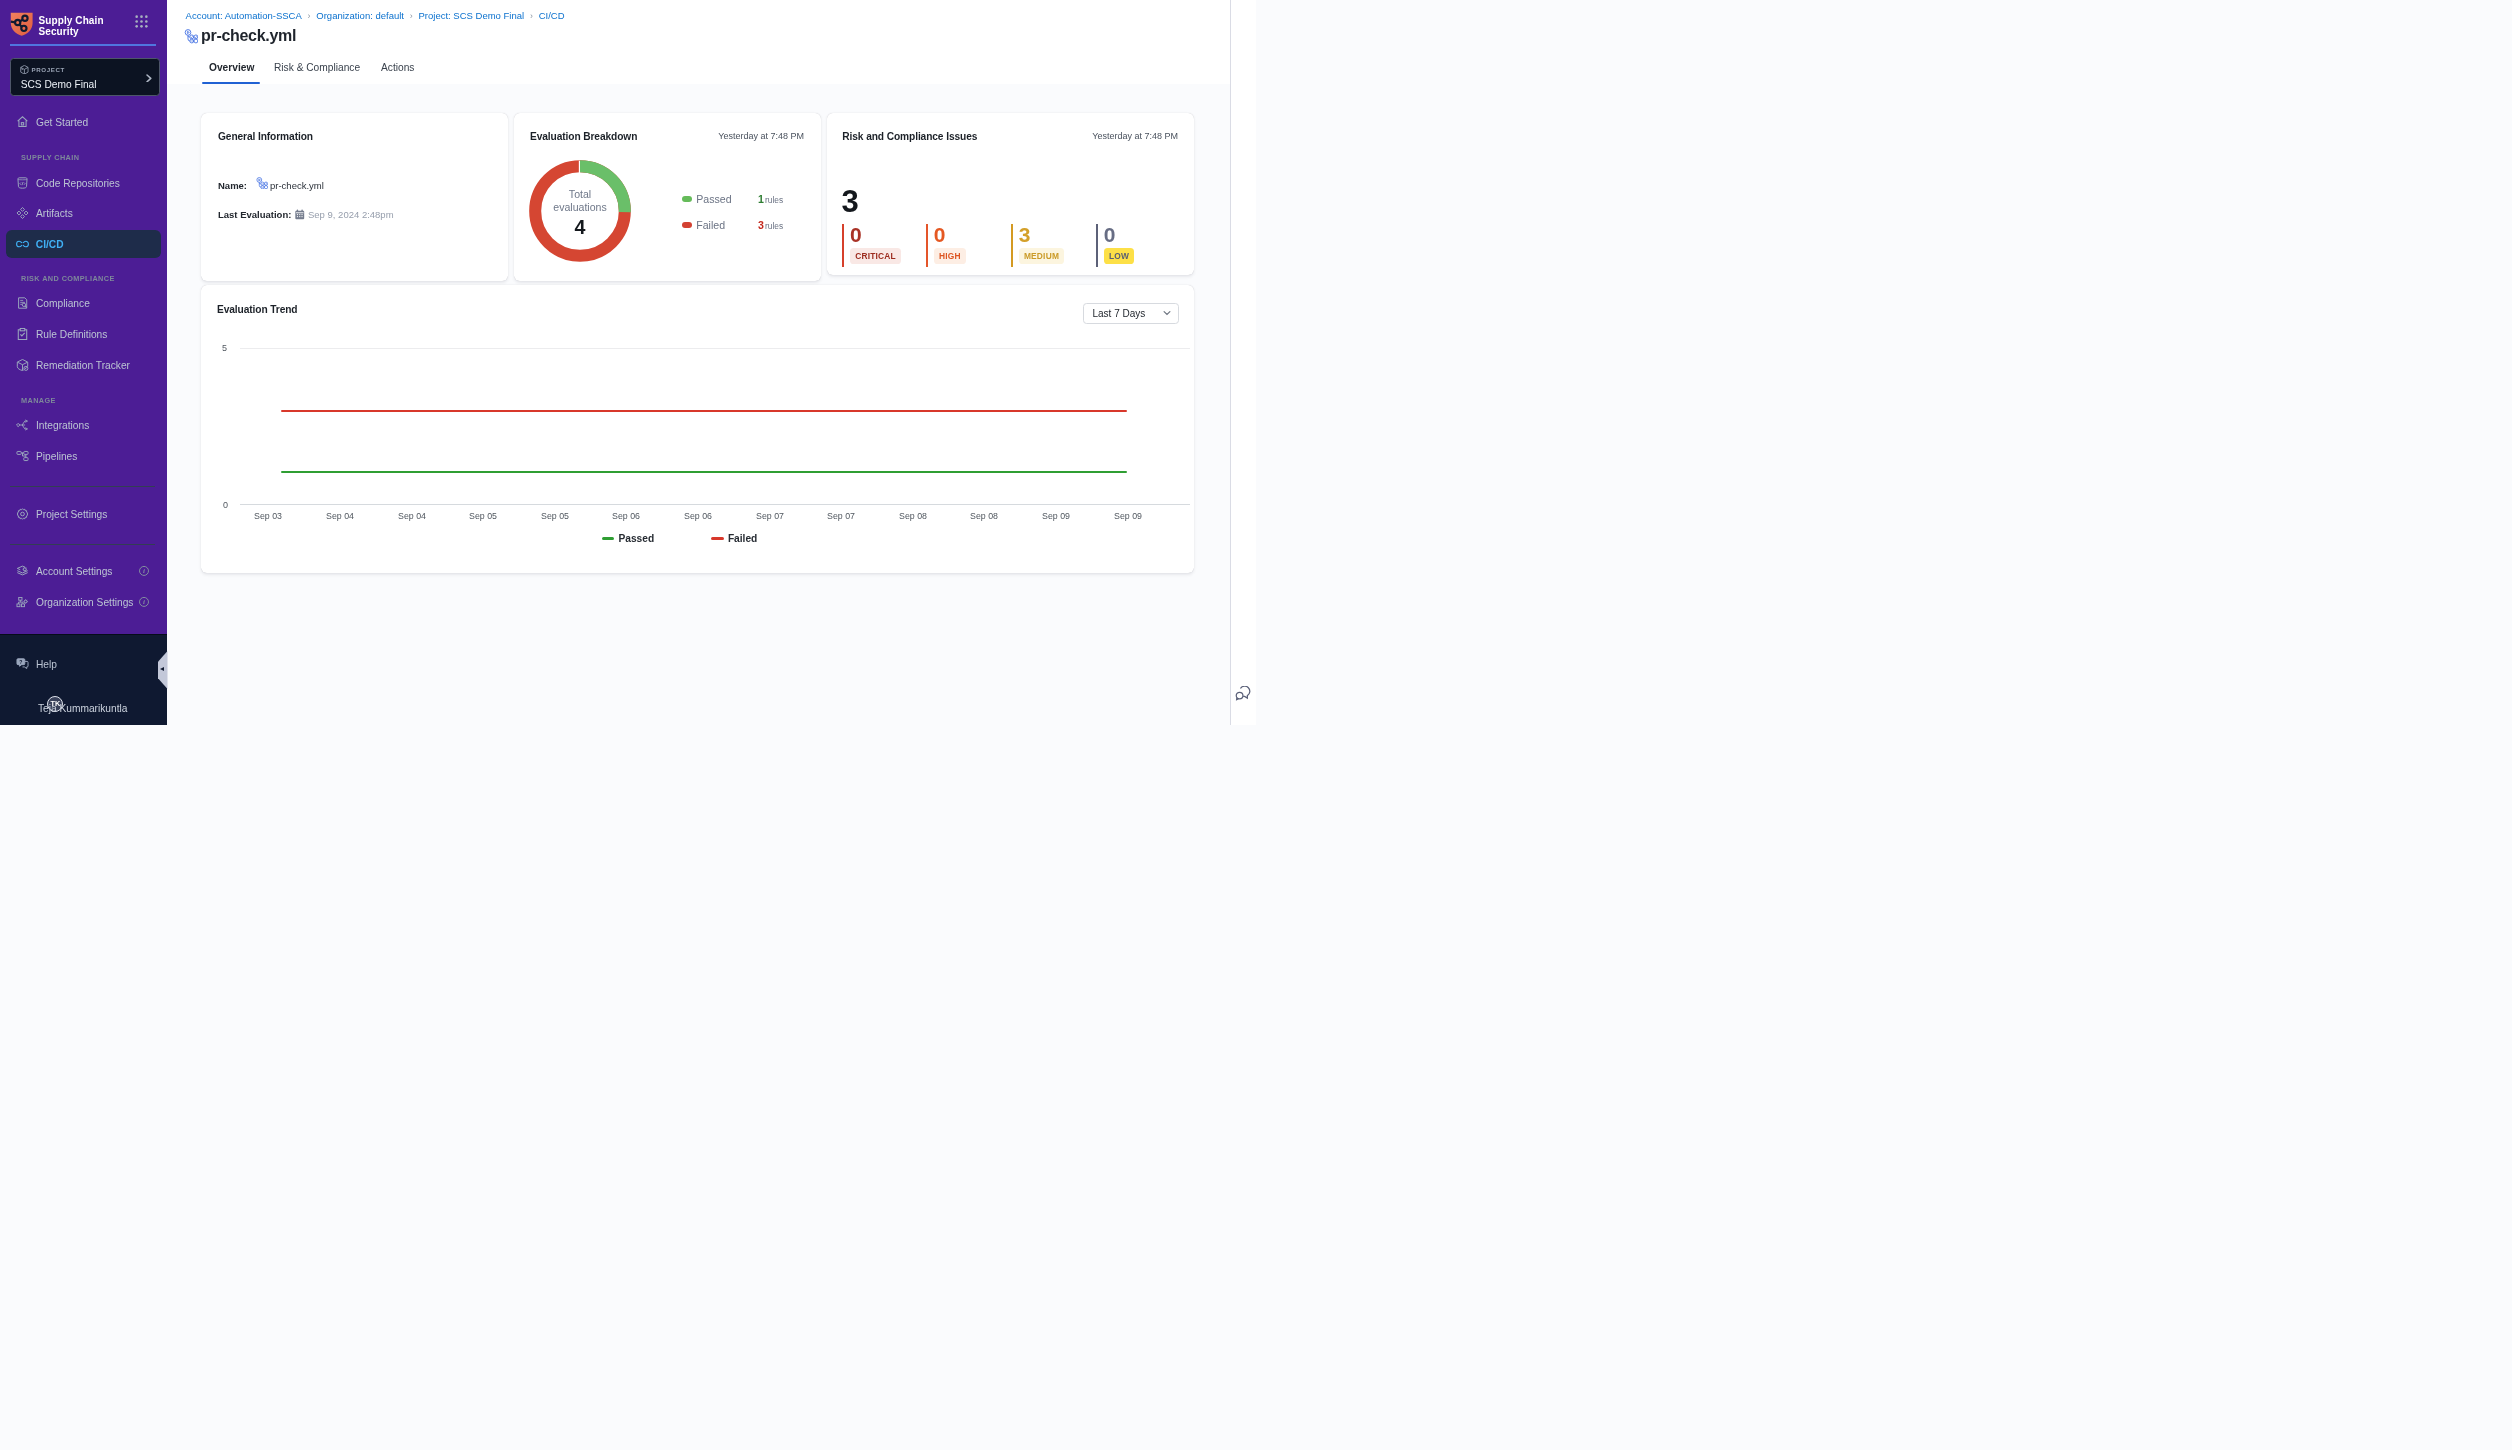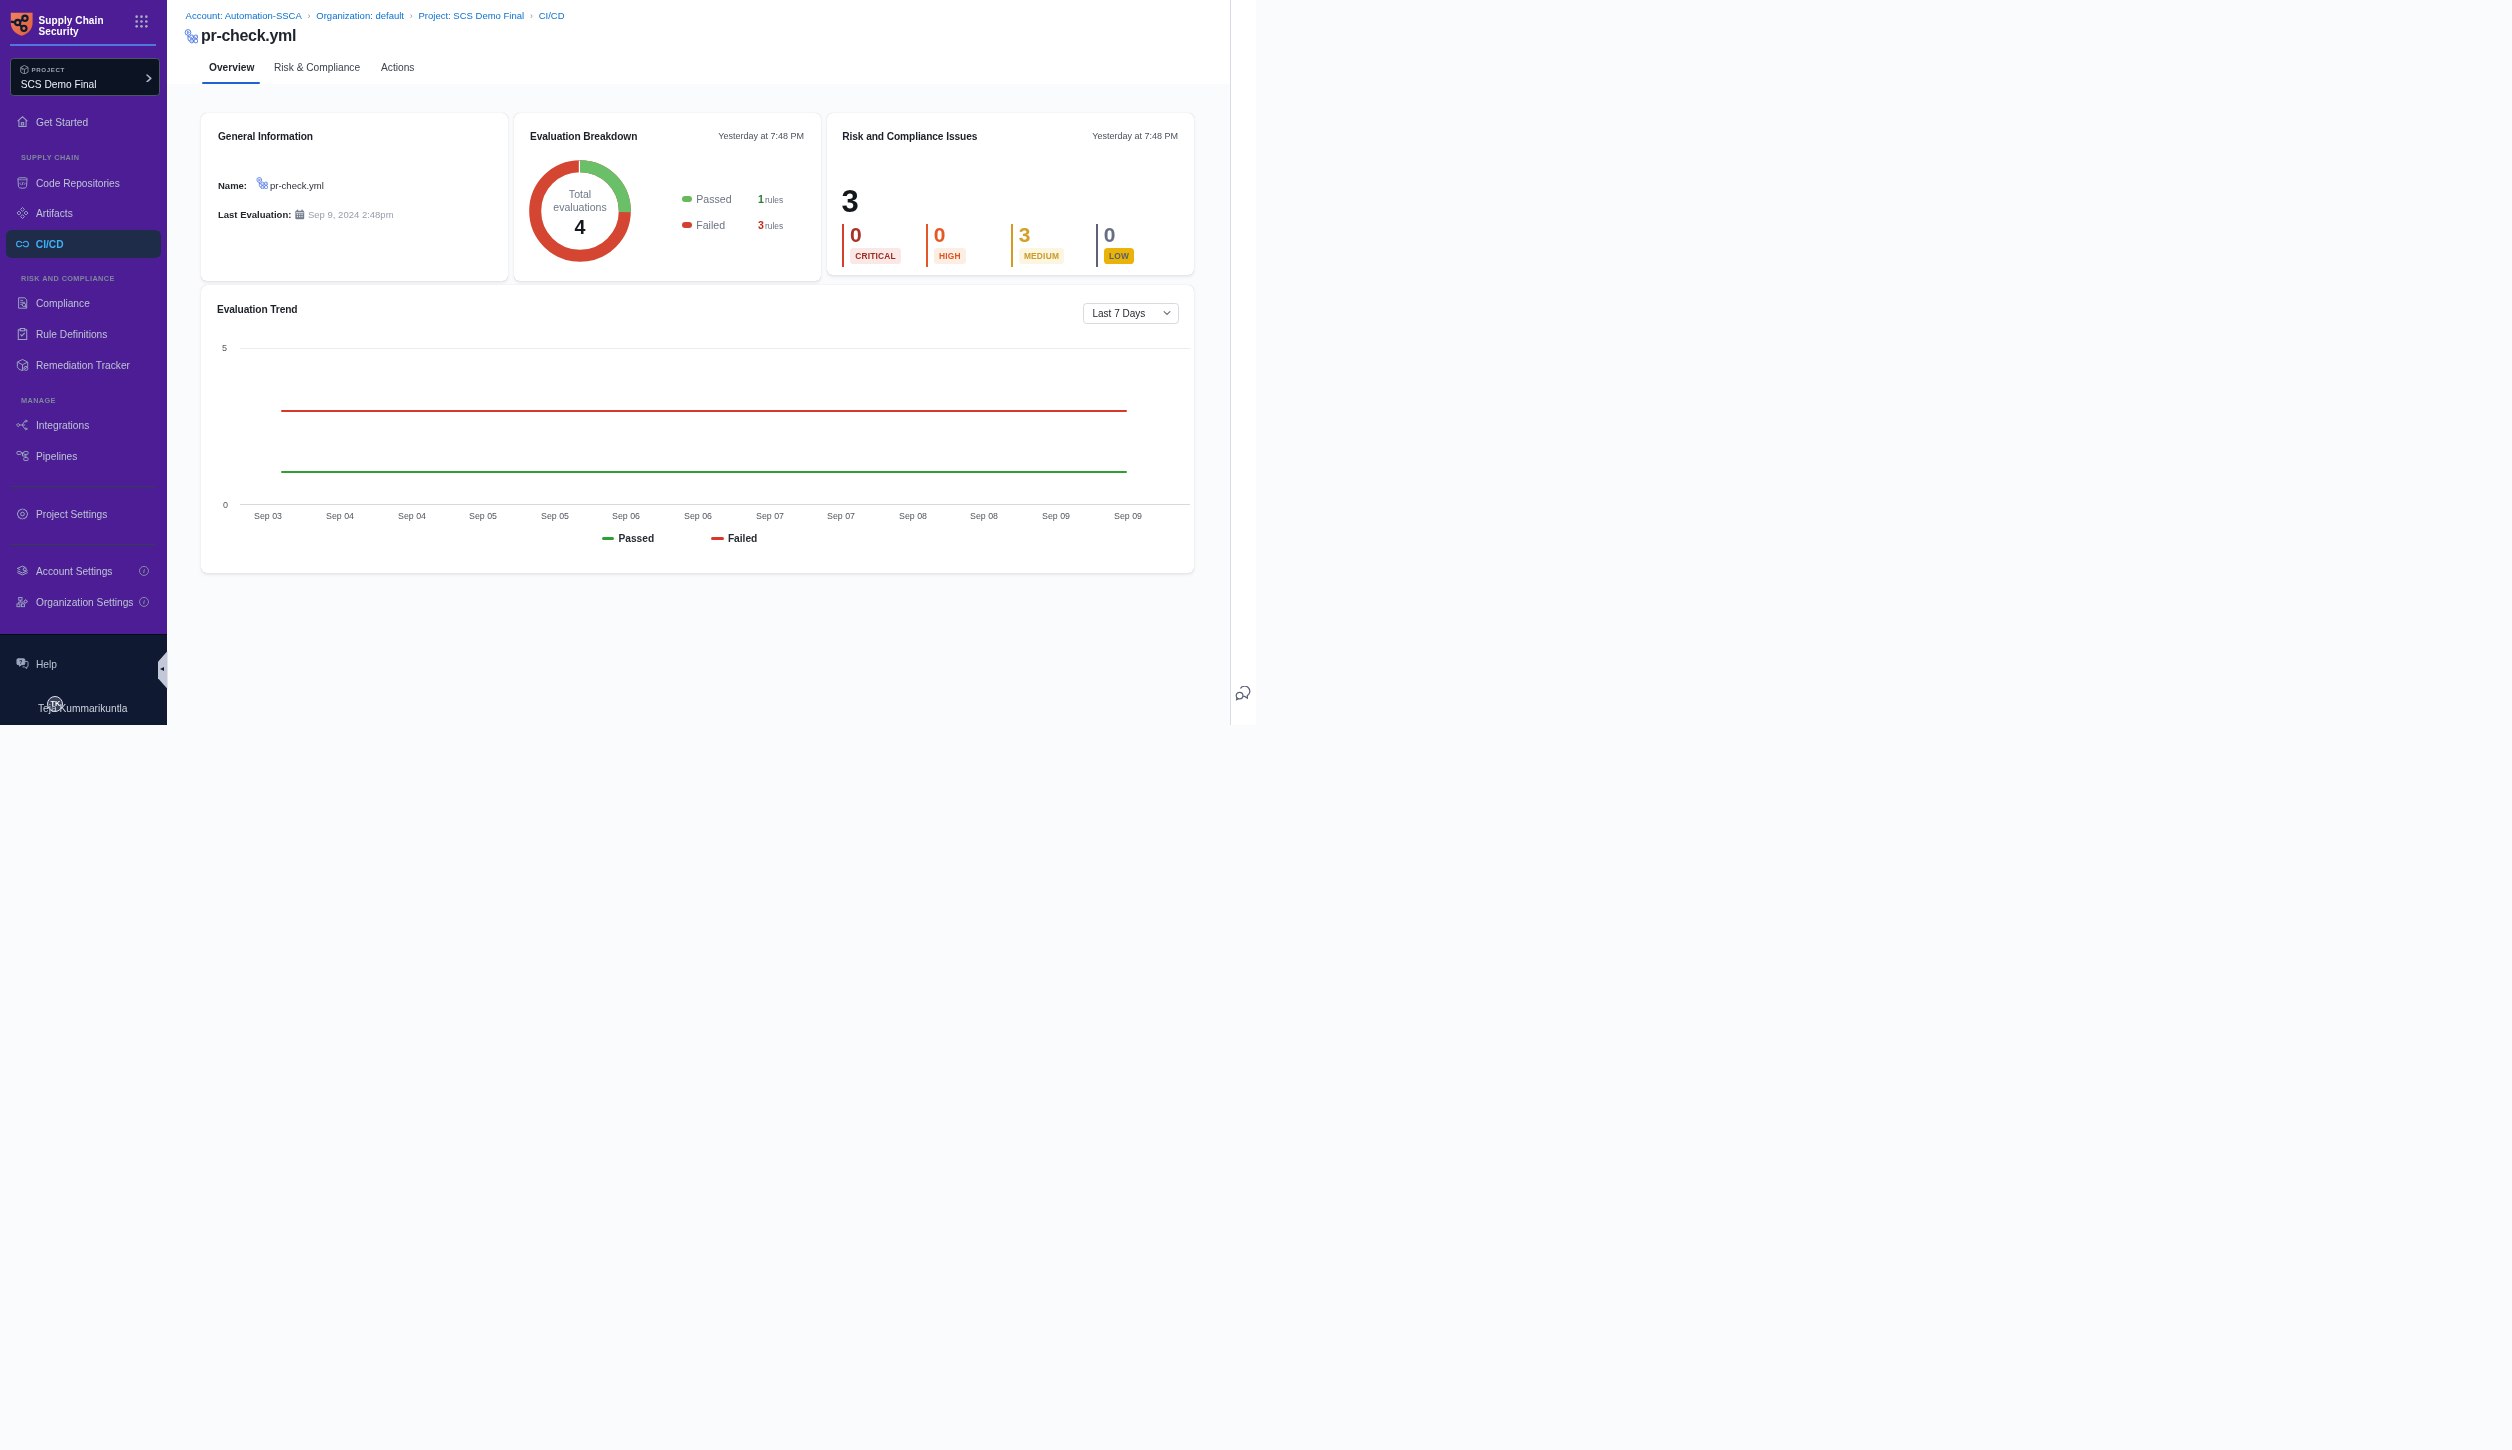--- a/index.html
+++ b/index.html
@@ -334,21 +334,21 @@
     <div class="stat" style="left:99px; border-color:#e4552a;">
       <div class="snum" style="color:#e55822;">0</div>
       <div class="schip" style="background:#fdeee4; color:#dd5420;">HIGH</div>
     </div>
     <div class="stat" style="left:184px; border-color:#d49a22;">
       <div class="snum" style="color:#d4a02a;">3</div>
       <div class="schip" style="background:#fcf5df; color:#cb9b28;">MEDIUM</div>
     </div>
     <div class="stat" style="left:269px; border-color:#5c6178;">
       <div class="snum" style="color:#676d84;">0</div>
-      <div class="schip" style="background:#eab308; color:#585e73;">LOW</div>
+      <div class="schip" style="background:#fde047; color:#585e73;">LOW</div>
     </div>
   </div>
   <div class="card" id="card4">
     <h3>Evaluation Trend</h3>
     <div id="range-sel">Last 7 Days<svg width="8" height="8" viewBox="0 0 11 11" fill="none" stroke="#6d7580" stroke-width="1.6" stroke-linecap="round">
           <path d="M1.5 3.5 L5.5 7.5 L9.5 3.5"></path>
         </svg></div>
     <div class="axis-num" style="left:21px; top:58px;">5</div>
     <div class="axis-num" style="left:22px; top:215px;">0</div>
     <div class="gridline" style="top:63px;"></div>

